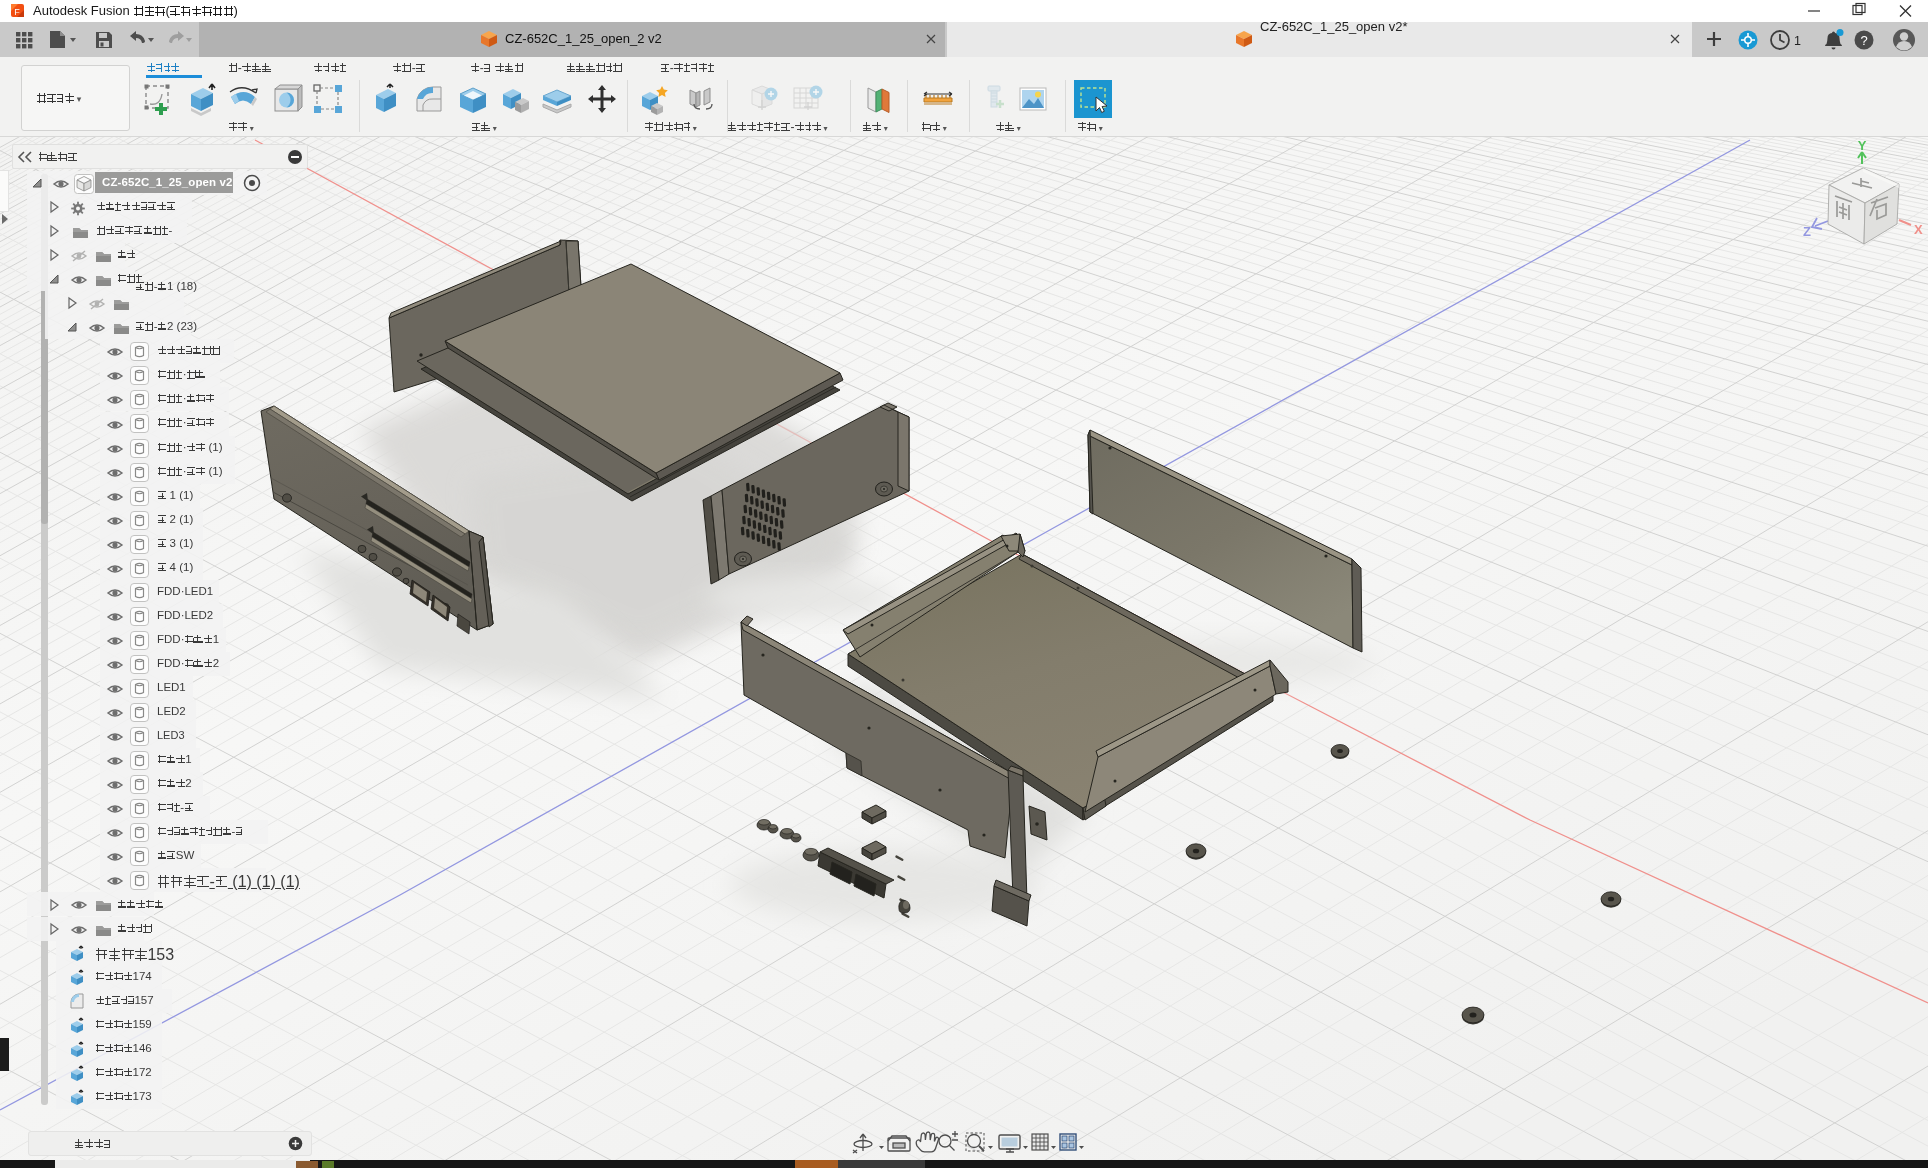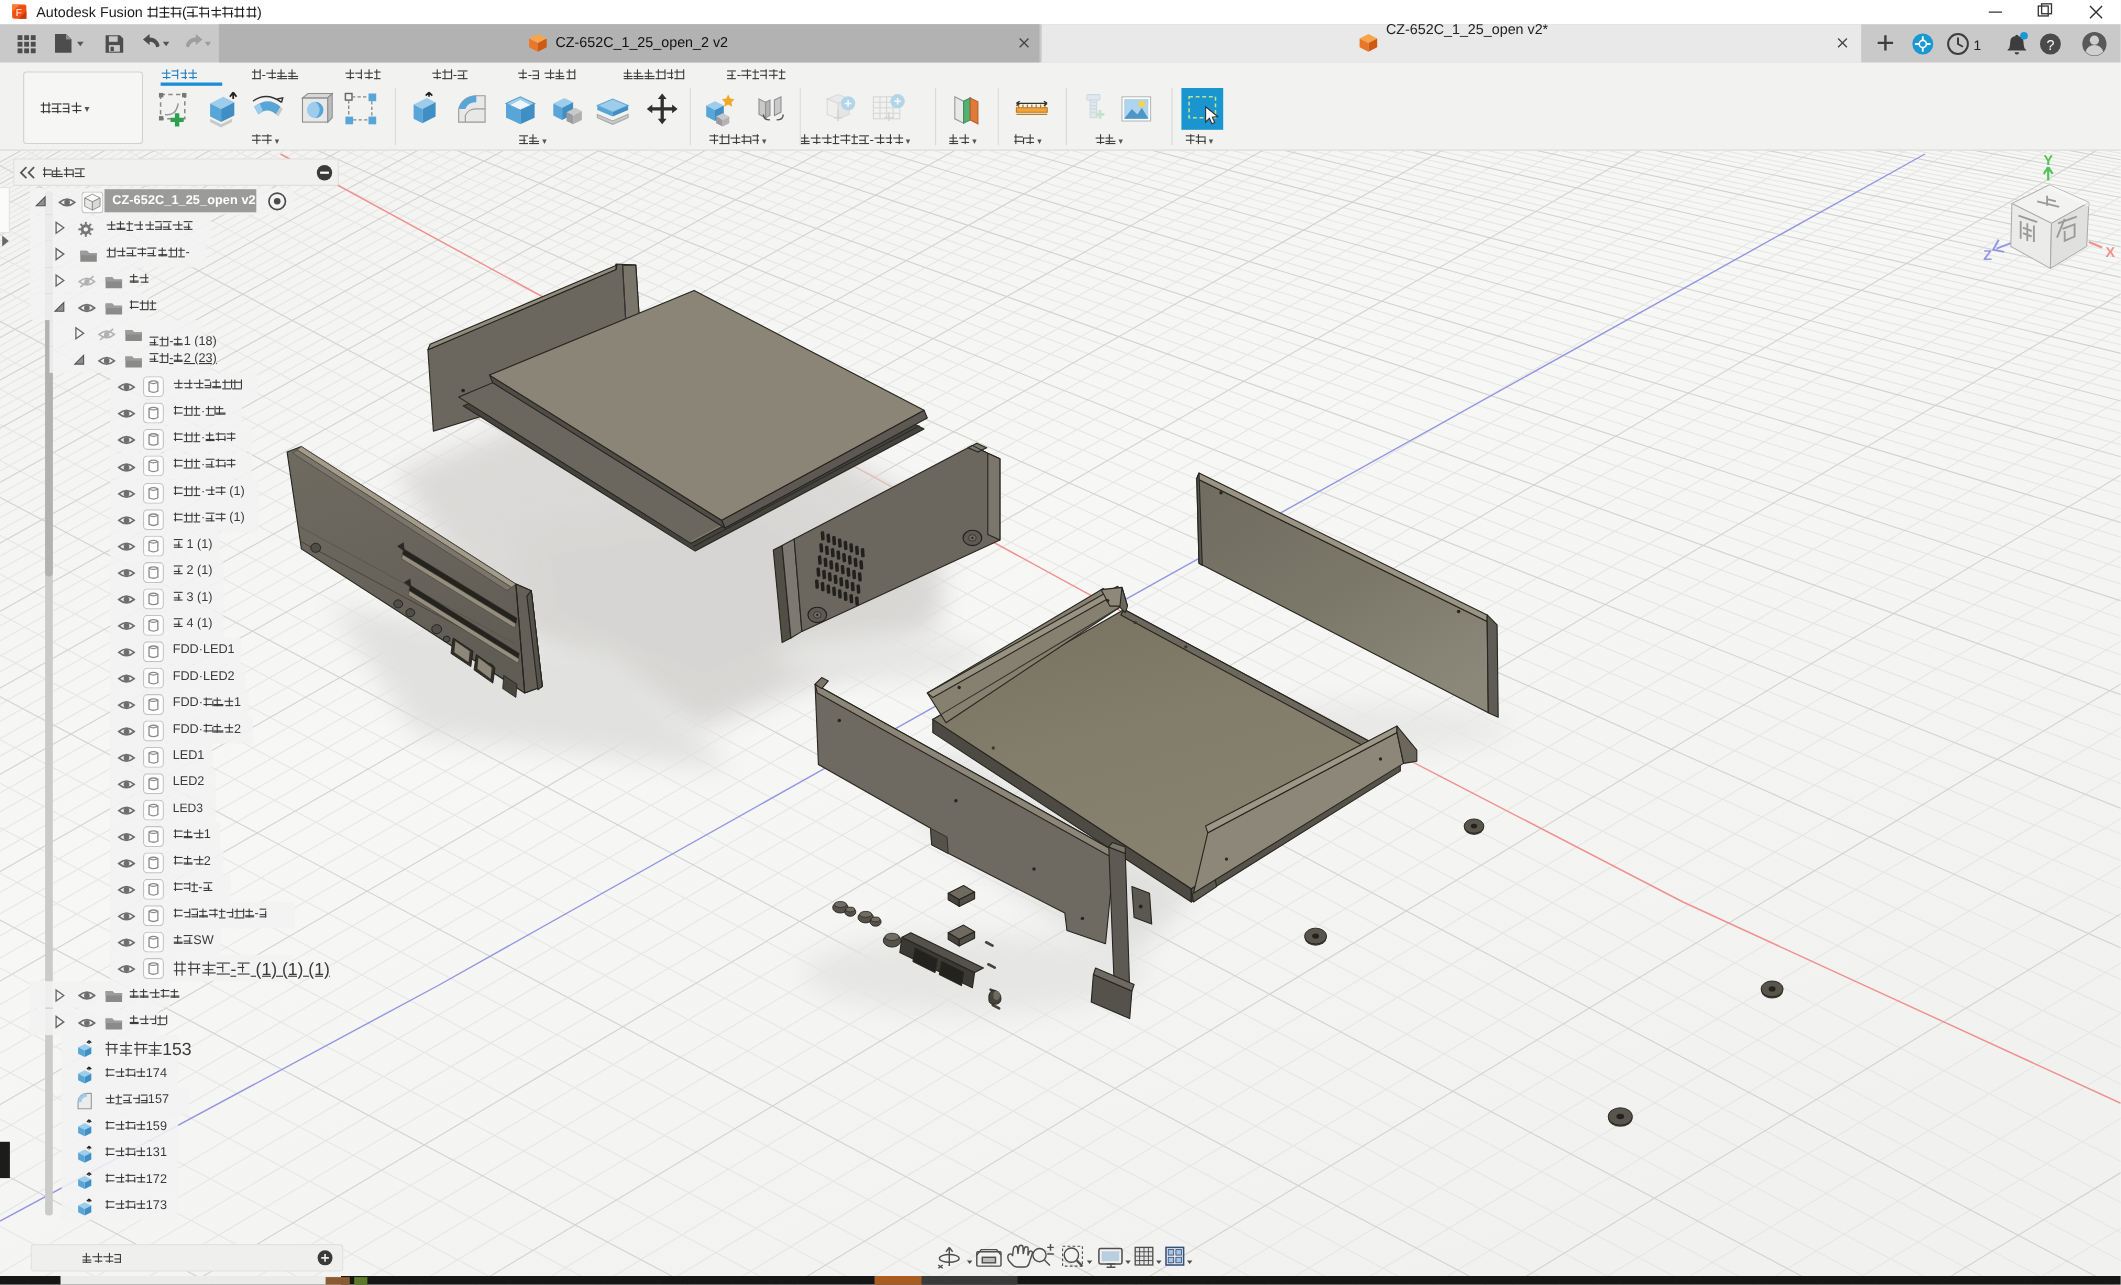--- a/index.html
+++ b/index.html
@@ -884,34 +884,34 @@
   </svg>
 <svg class="abs" style="left:88px;top:297px" width="18" height="14" viewBox="0 0 18 14">
     <path d="M2 7 Q9 1 16 7 Q9 13 2 7 Z" fill="none" stroke="#b2b2b1" stroke-width="1.4"></path>
     <circle cx="9" cy="7" r="2.4" fill="#b2b2b1"></circle>
     <path d="M3 12 L15 2" stroke="#b2b2b1" stroke-width="1.4"></path>
   </svg>
 <svg class="abs" style="left:113px;top:297px" width="17" height="14" viewBox="0 0 17 14">
     <path d="M1 3 h6 l2 2 h7 v8 h-15 z" fill="#8a8a89"></path>
     <path d="M1 3 h6 l2 2 h7 v2 h-15 z" fill="#9c9c9b"></path>
   </svg>
-<div class="abs" style="left:135px;top:305px;font-size:11.5px;color:#3a3a3a;white-space:nowrap;"><i class="k2"></i><i class="k1"></i><b>-</b><i class="k5"></i><b>1 (18)</b></div>
+<div class="abs" style="left:135px;top:280px;font-size:11.5px;color:#3a3a3a;white-space:nowrap;"><i class="k2"></i><i class="k1"></i><b>-</b><i class="k5"></i><b>1 (18)</b></div>
 <div class="abs" style="left:45px;top:315px;width:146px;height:24px;background:rgba(243,243,242,0.88);"></div>
 <svg class="abs" style="left:65px;top:320px" width="14" height="14" viewBox="0 0 14 14">
     <path d="M11 3 L11 11 L3 11 Z" fill="#8f8f8e" stroke="#555" stroke-width="1"></path>
   </svg>
 <svg class="abs" style="left:88px;top:321px" width="18" height="14" viewBox="0 0 18 14">
     <path d="M2 7 Q9 1 16 7 Q9 13 2 7 Z" fill="none" stroke="#6e6e6e" stroke-width="1.5"></path>
     <circle cx="9" cy="7" r="2.6" fill="#6e6e6e"></circle>
   </svg>
 <svg class="abs" style="left:113px;top:321px" width="17" height="14" viewBox="0 0 17 14">
     <path d="M1 3 h6 l2 2 h7 v8 h-15 z" fill="#8a8a89"></path>
     <path d="M1 3 h6 l2 2 h7 v2 h-15 z" fill="#9c9c9b"></path>
   </svg>
-<div class="abs" style="left:135px;top:320px;font-size:11.5px;color:#3a3a3a;white-space:nowrap;text-decoration:underline;"><i class="k2"></i><i class="k1"></i><b>-</b><i class="k5"></i><b>2 (23)</b></div>
+<div class="abs" style="left:135px;top:320px;font-size:11.5px;color:#3a3a3a;white-space:nowrap;"><i class="k2"></i><i class="k1"></i><b>-</b><i class="k5"></i><b>2 (23)</b></div>
 <div class="abs" style="left:100px;top:339px;width:134px;height:24px;background:rgba(243,243,242,0.88);"></div>
 <svg class="abs" style="left:106px;top:345px" width="18" height="14" viewBox="0 0 18 14">
     <path d="M2 7 Q9 1 16 7 Q9 13 2 7 Z" fill="none" stroke="#6e6e6e" stroke-width="1.5"></path>
     <circle cx="9" cy="7" r="2.6" fill="#6e6e6e"></circle>
   </svg>
 <svg class="abs" style="left:130px;top:342px" width="19" height="19" viewBox="0 0 19 19">
     <rect x="0.5" y="0.5" width="18" height="18" rx="3.5" fill="#fdfdfd" stroke="#c2c2c1"></rect>
     <path d="M5.5 5.5 q4 -2.4 8 0 l0 8 q-4 2.4 -8 0 z" fill="#fff" stroke="#8a8a89" stroke-width="1.2"></path>
     <path d="M5.5 5.5 q4 2.4 8 0" fill="none" stroke="#8a8a89" stroke-width="1.1"></path>
   </svg>
@@ -1214,21 +1214,21 @@
     <path d="M13 4 v-3 m0 0 l-2 2 m2 -2 l2 2" stroke="#222" stroke-width="1.1" fill="none"></path>
   </svg>
 <div class="abs" style="left:95px;top:1018px;font-size:11.5px;color:#3a3a3a;white-space:nowrap;"><i class="k4"></i><i class="k3"></i><i class="k4"></i><i class="k3"></i><b>159</b></div>
 <div class="abs" style="left:56px;top:1037px;width:106px;height:24px;background:rgba(243,243,242,0.88);"></div>
 <svg class="abs" style="left:68px;top:1041px" width="18" height="18" viewBox="0 0 18 18">
     <path d="M3 7 L9 4 L15 7 L9 10 Z" fill="#9dcdeb"></path>
     <path d="M3 7 L9 10 L9 16 L3 13 Z" fill="#58a6d8"></path>
     <path d="M15 7 L9 10 L9 16 L15 13 Z" fill="#3f8fc4"></path>
     <path d="M13 4 v-3 m0 0 l-2 2 m2 -2 l2 2" stroke="#222" stroke-width="1.1" fill="none"></path>
   </svg>
-<div class="abs" style="left:95px;top:1042px;font-size:11.5px;color:#3a3a3a;white-space:nowrap;"><i class="k4"></i><i class="k3"></i><i class="k4"></i><i class="k3"></i><b>131</b></div>
+<div class="abs" style="left:95px;top:1042px;font-size:11.5px;color:#3a3a3a;white-space:nowrap;"><i class="k4"></i><i class="k3"></i><i class="k4"></i><i class="k3"></i><b>146</b></div>
 <div class="abs" style="left:56px;top:1061px;width:106px;height:24px;background:rgba(243,243,242,0.88);"></div>
 <svg class="abs" style="left:68px;top:1065px" width="18" height="18" viewBox="0 0 18 18">
     <path d="M3 7 L9 4 L15 7 L9 10 Z" fill="#9dcdeb"></path>
     <path d="M3 7 L9 10 L9 16 L3 13 Z" fill="#58a6d8"></path>
     <path d="M15 7 L9 10 L9 16 L15 13 Z" fill="#3f8fc4"></path>
     <path d="M13 4 v-3 m0 0 l-2 2 m2 -2 l2 2" stroke="#222" stroke-width="1.1" fill="none"></path>
   </svg>
 <div class="abs" style="left:95px;top:1066px;font-size:11.5px;color:#3a3a3a;white-space:nowrap;"><i class="k4"></i><i class="k3"></i><i class="k4"></i><i class="k3"></i><b>172</b></div>
 <div class="abs" style="left:56px;top:1085px;width:106px;height:24px;background:rgba(243,243,242,0.88);"></div>
 <svg class="abs" style="left:68px;top:1089px" width="18" height="18" viewBox="0 0 18 18">

